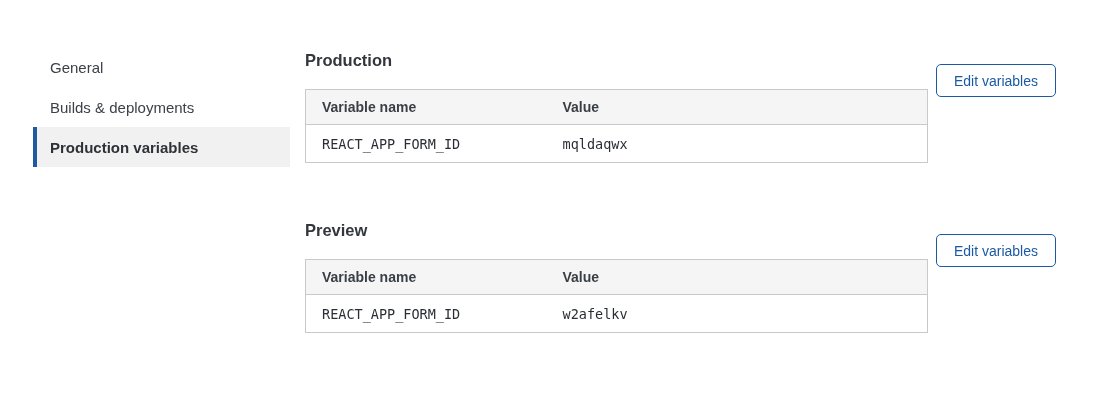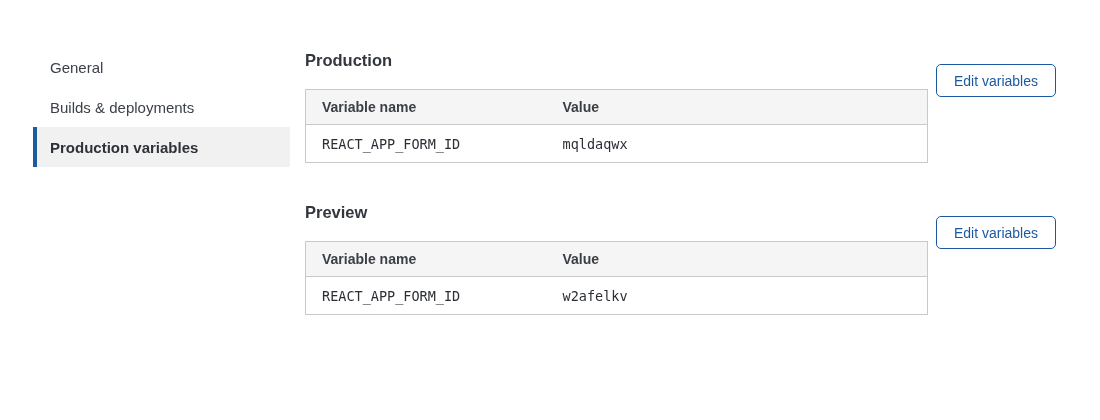--- a/index.html
+++ b/index.html
@@ -24,21 +24,21 @@
     background: #f1f1f1;
     border-left-color: #1d5a9e;
     font-weight: 700;
     color: #2e3238;
   }
 
   
   .content { position: absolute; left: 305px; top: 50px; width: 751px; }
 
   .env-section { position: relative; }
-  .env-section + .env-section { margin-top: 39px; }
+  .env-section + .env-section { margin-top: 57px; }
 
   .section-title {
     font-size: 16.5px;
     font-weight: 700;
     color: #33373d;
     line-height: 20px;
   }
   .section-desc {
     margin-top: 11px;
     font-size: 14px;

